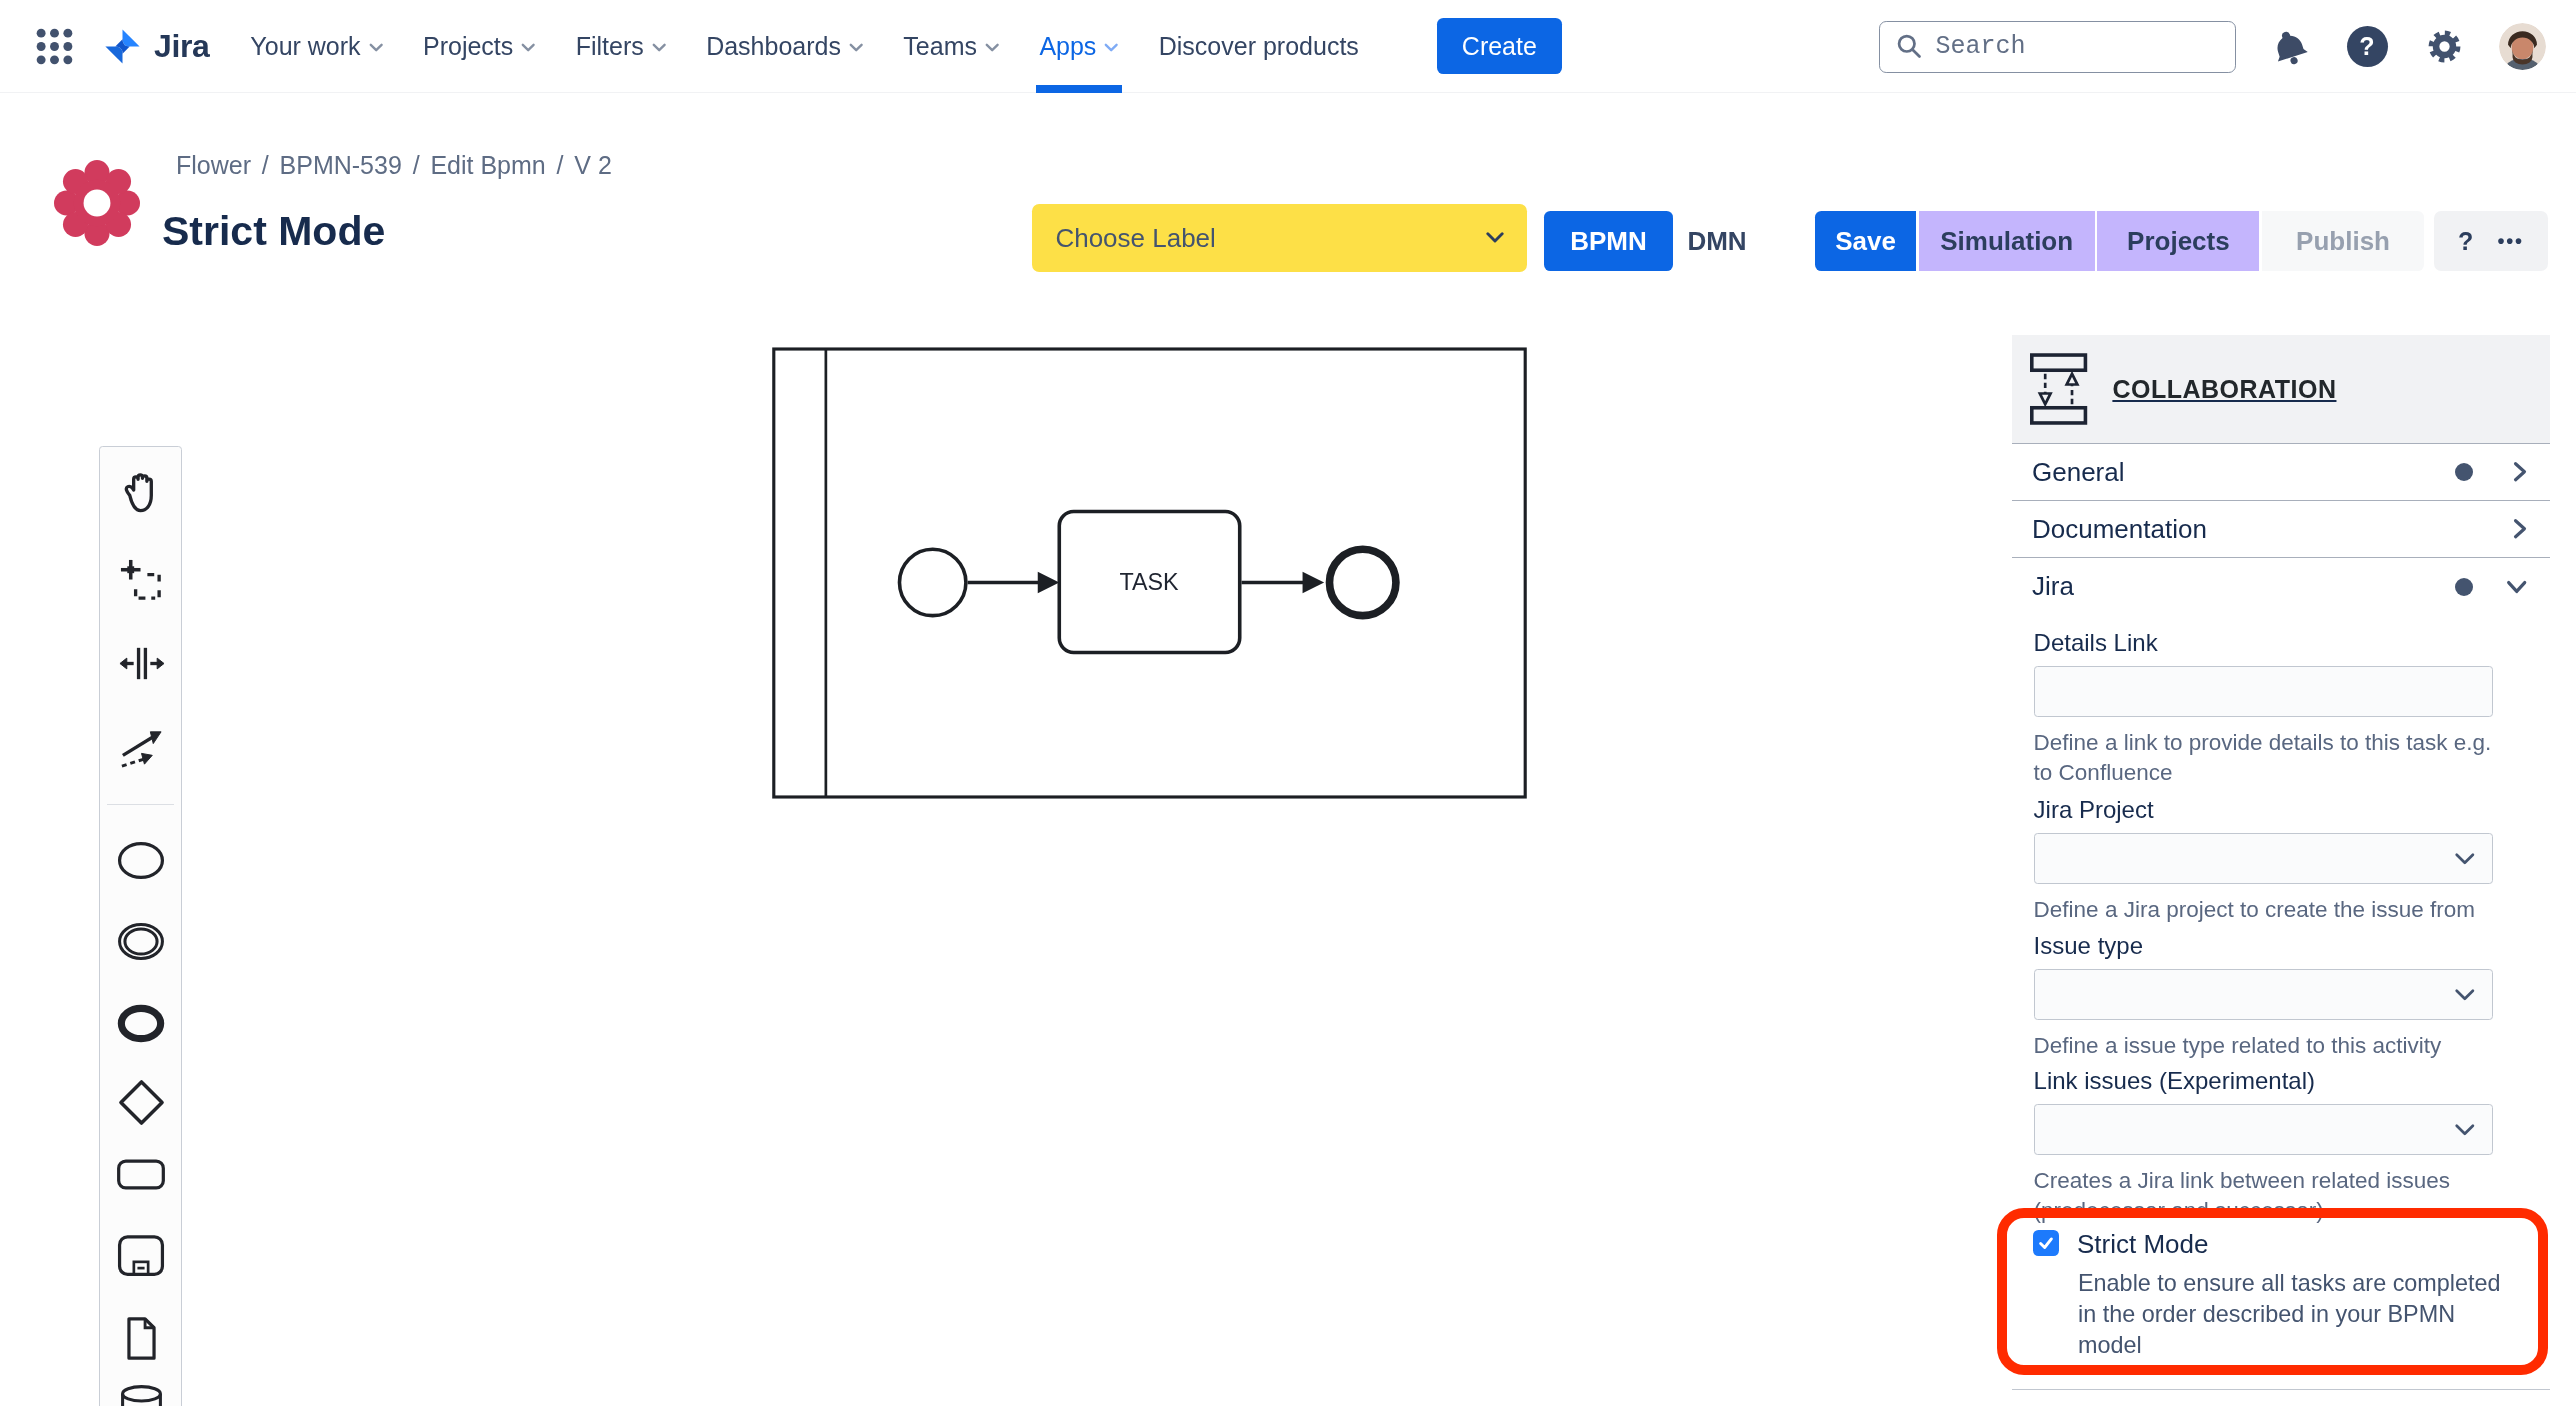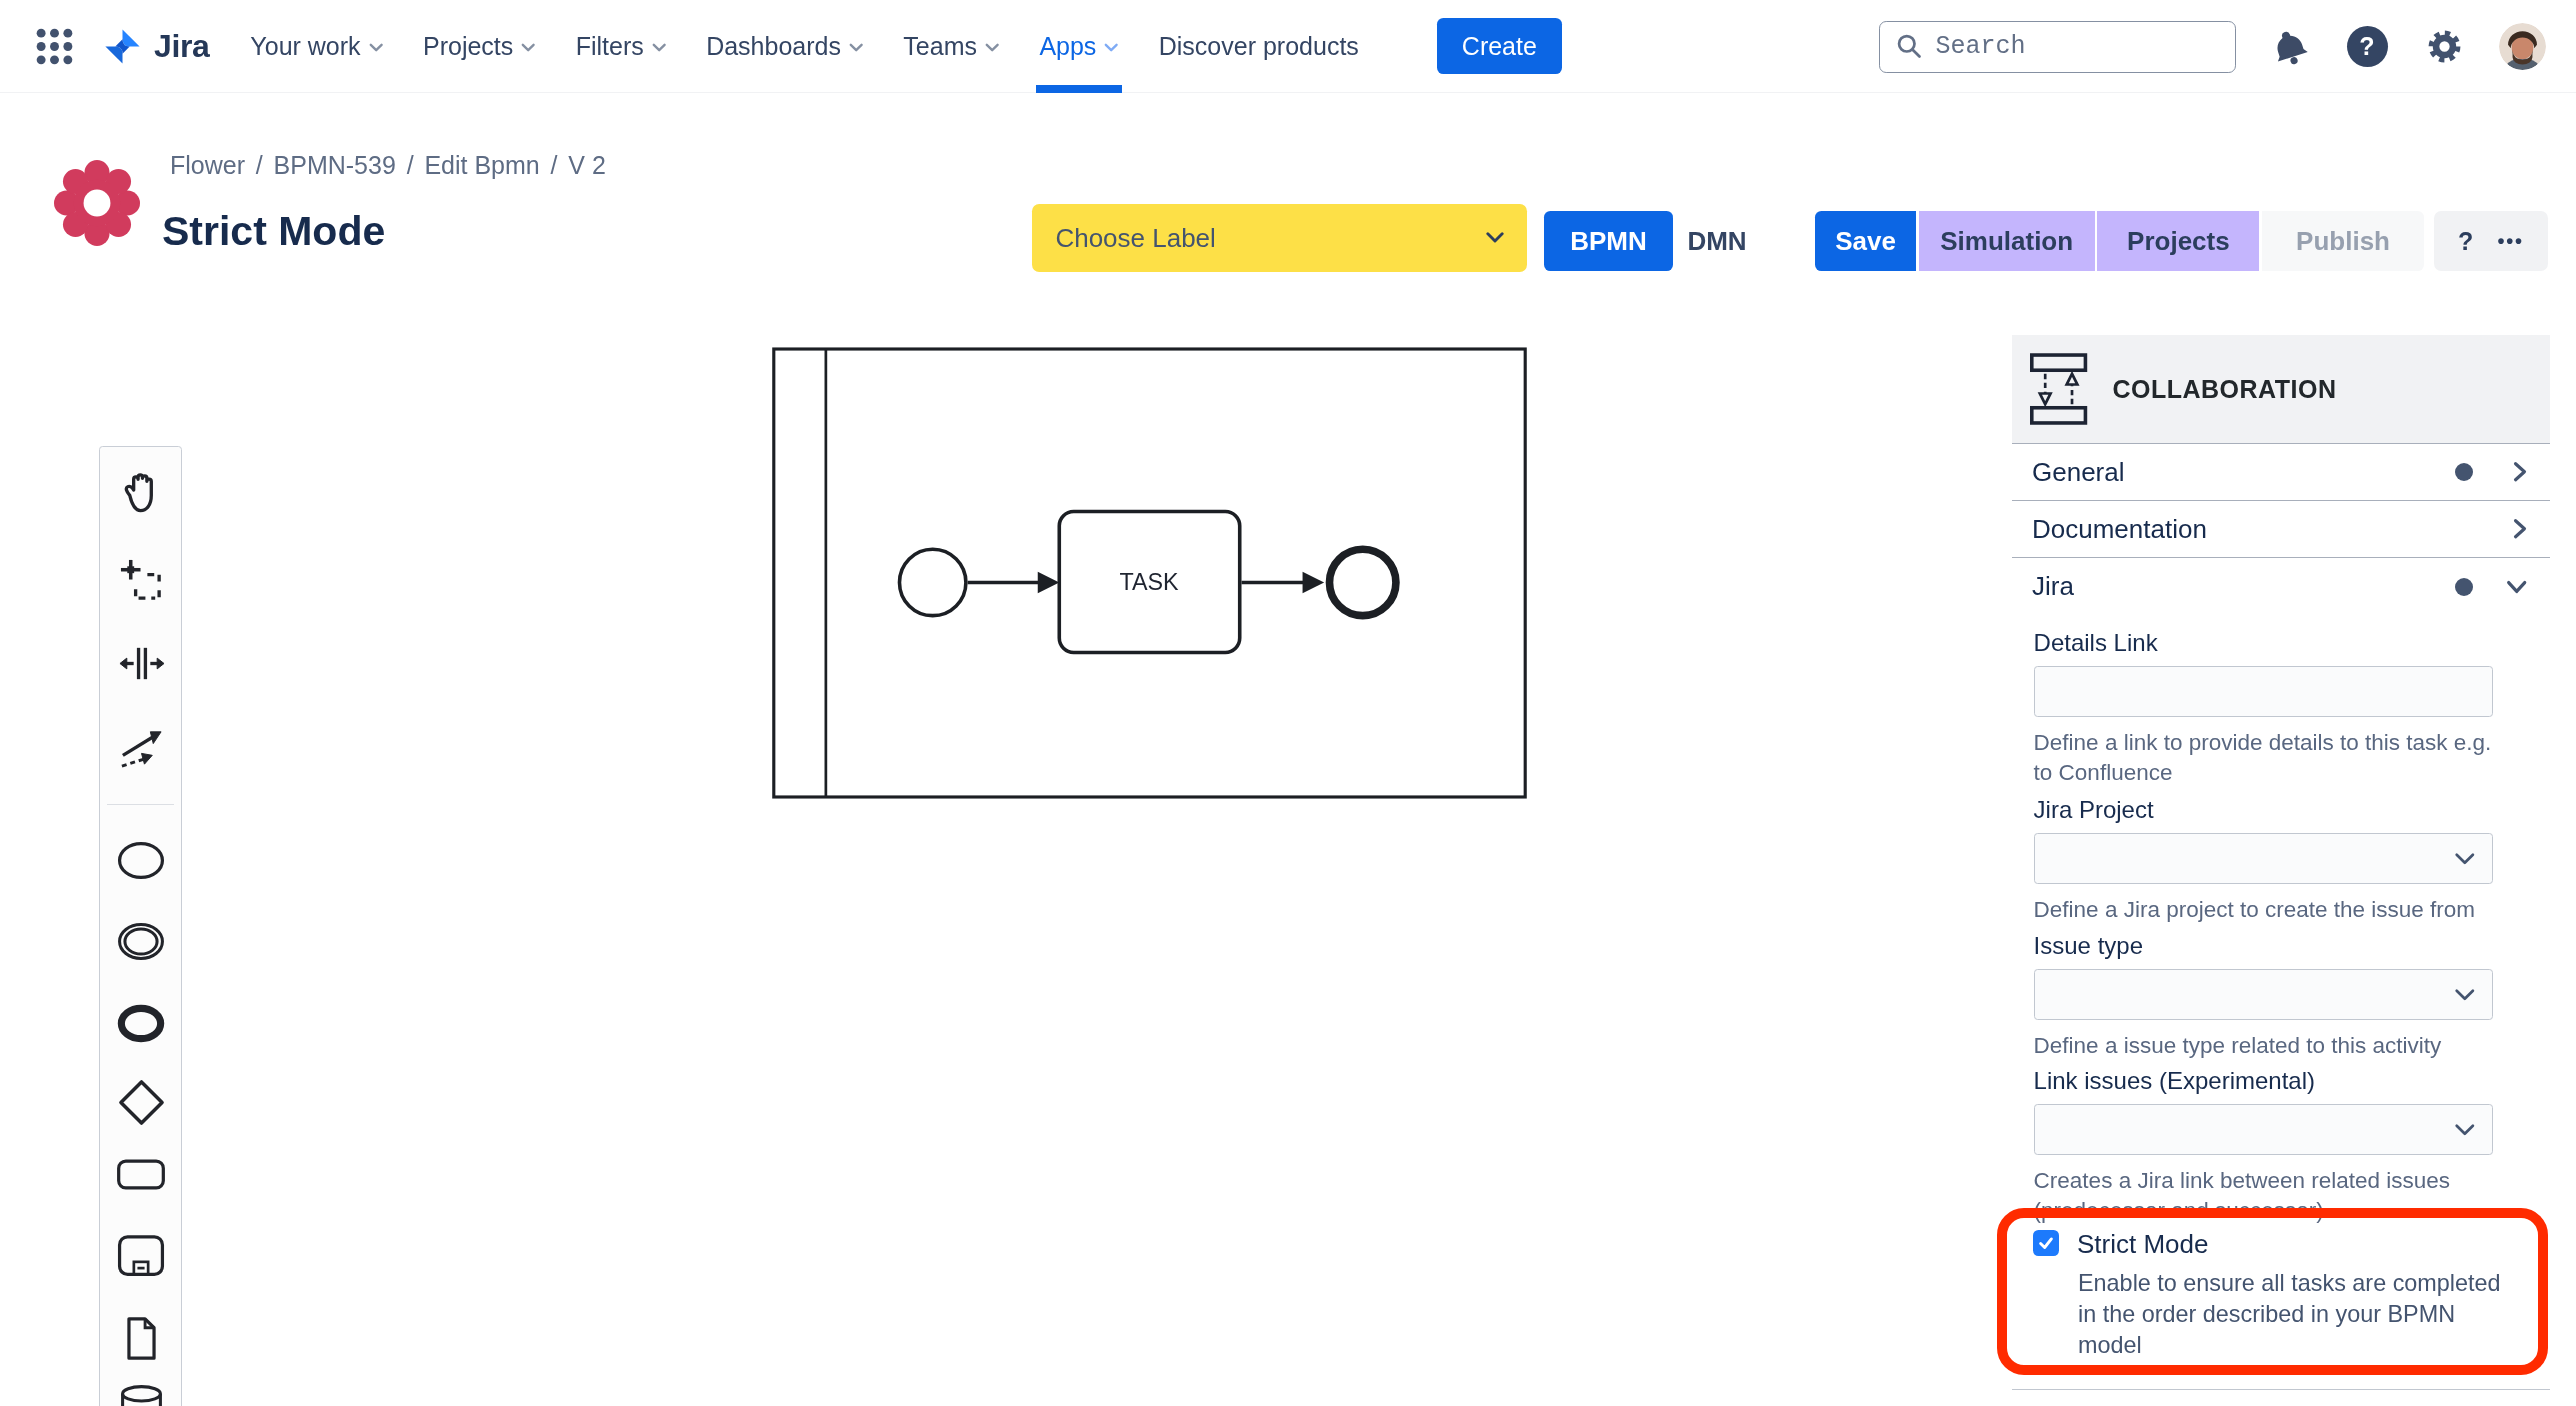--- a/index.html
+++ b/index.html
@@ -30,21 +30,21 @@
                 font-family:Liberation Mono, monospace;background:#fff;}
   .search-input::placeholder{color:#626F86;}
   .search-icon{position:absolute;left:16px;top:11.7px;}
   .round-ic{width:47px;height:47px;display:flex;align-items:center;justify-content:center;cursor:pointer;}
   .help-circle{width:41px;height:41px;border-radius:50%;background:#344563;color:#fff;
                display:flex;align-items:center;justify-content:center;font-size:25px;font-weight:700;}
   .avatar{width:47px;height:47px;border-radius:50%;overflow:hidden;cursor:pointer;}
 
   
   .flower{position:absolute;left:54px;top:160px;}
-  .breadcrumb{position:absolute;left:170px;top:151px;display:flex;gap:10.8px;
+  .breadcrumb{position:absolute;left:176px;top:151px;display:flex;gap:10.8px;
               font-size:25px;color:#5E6C84;}
   .breadcrumb .crumb{cursor:pointer;}
   .breadcrumb .sep{color:#5E6C84;}
   .page-title{position:absolute;left:162px;top:208px;font-size:41px;font-weight:700;color:#172B4D;}
 
   
   .label-select{position:absolute;left:1032px;top:204px;width:495px;height:68px;background:#fde047;
                 border-radius:7.2px;display:flex;align-items:center;padding:0 23.4px;cursor:pointer;}
   .label-select .txt{font-size:26px;color:#44546F;flex:1;}
   .seg{position:absolute;top:211px;height:60px;display:flex;align-items:center;}
@@ -68,21 +68,21 @@
   
   .palette{position:absolute;left:99px;top:446px;width:83px;height:1078px;background:#FCFCFC;
            border:1.8px solid #C9CED6;border-radius:3.6px;}
   .pal-btn{position:absolute;left:16px;width:50px;height:50px;display:flex;align-items:center;
            justify-content:center;cursor:pointer;color:#22242A;}
   .pal-sep{position:absolute;left:7.2px;right:7.2px;height:0;border-top:1.8px solid #DCDFE4;}
 
   
   .panel{position:absolute;left:2012px;top:335px;width:538px;}
   .panel-header{position:relative;height:109px;background:#F1F2F4;border-bottom:1.8px solid #A8AFBB;
-                display:flex;align-items:center;padding-left:18px;}
+                display:flex;align-items:center;padding-left:18px;text-decoration:underline;}
   .panel-header .ph-title{font-size:25px;font-weight:700;color:#22272B;letter-spacing:0.5px;margin-left:23.4px;}
   .sec-row{position:relative;height:57px;display:flex;align-items:center;padding-left:20px;
            border-bottom:1.8px solid #A8AFBB;cursor:pointer;}
   .sec-row.no-border{border-bottom:none;}
   .sec-label{font-size:26px;color:#172B4D;flex:1;}
   .sec-dot{position:absolute;right:77px;width:18px;height:18px;border-radius:50%;background:#44546F;}
   .sec-chev{position:absolute;right:21.6px;color:#44546F;display:flex;}
   .fieldgroup{position:absolute;left:0;}
   .f-label{font-size:24px;color:#172B4D;margin-left:21.6px;}
   .f-input{position:relative;margin:9px 0 0 21.6px;width:459px;height:51px;background:#FAFBFC;

